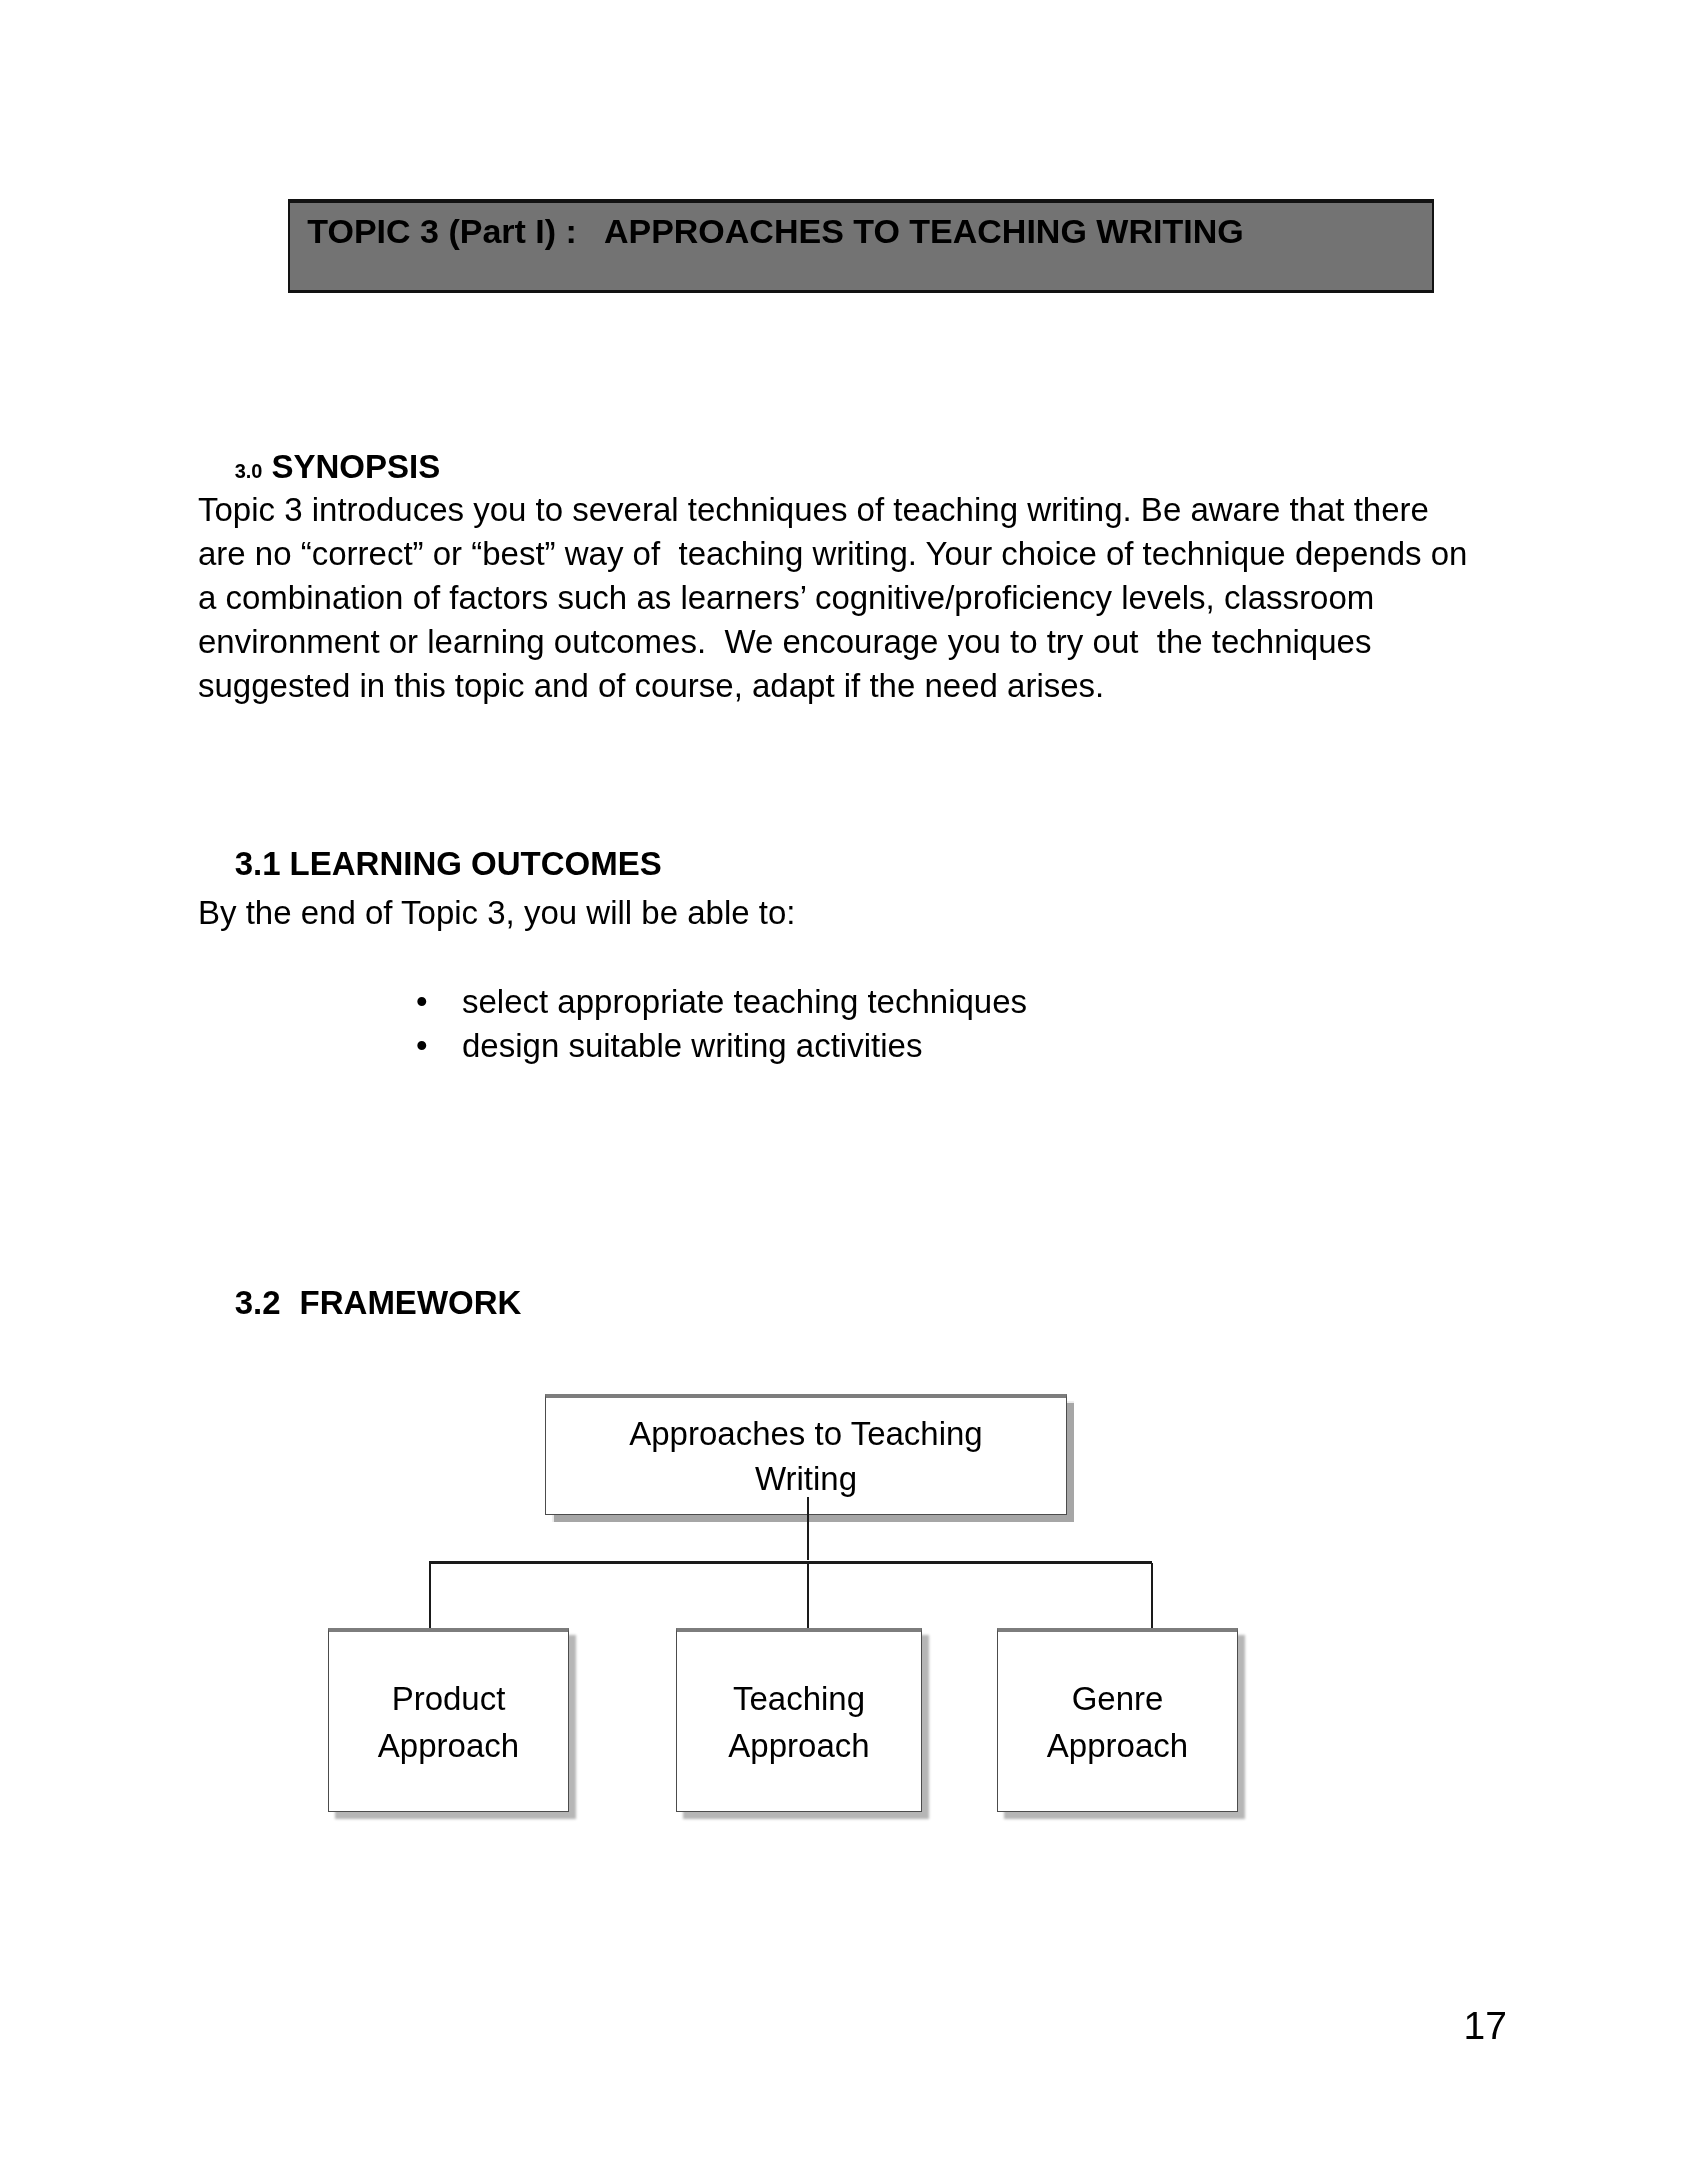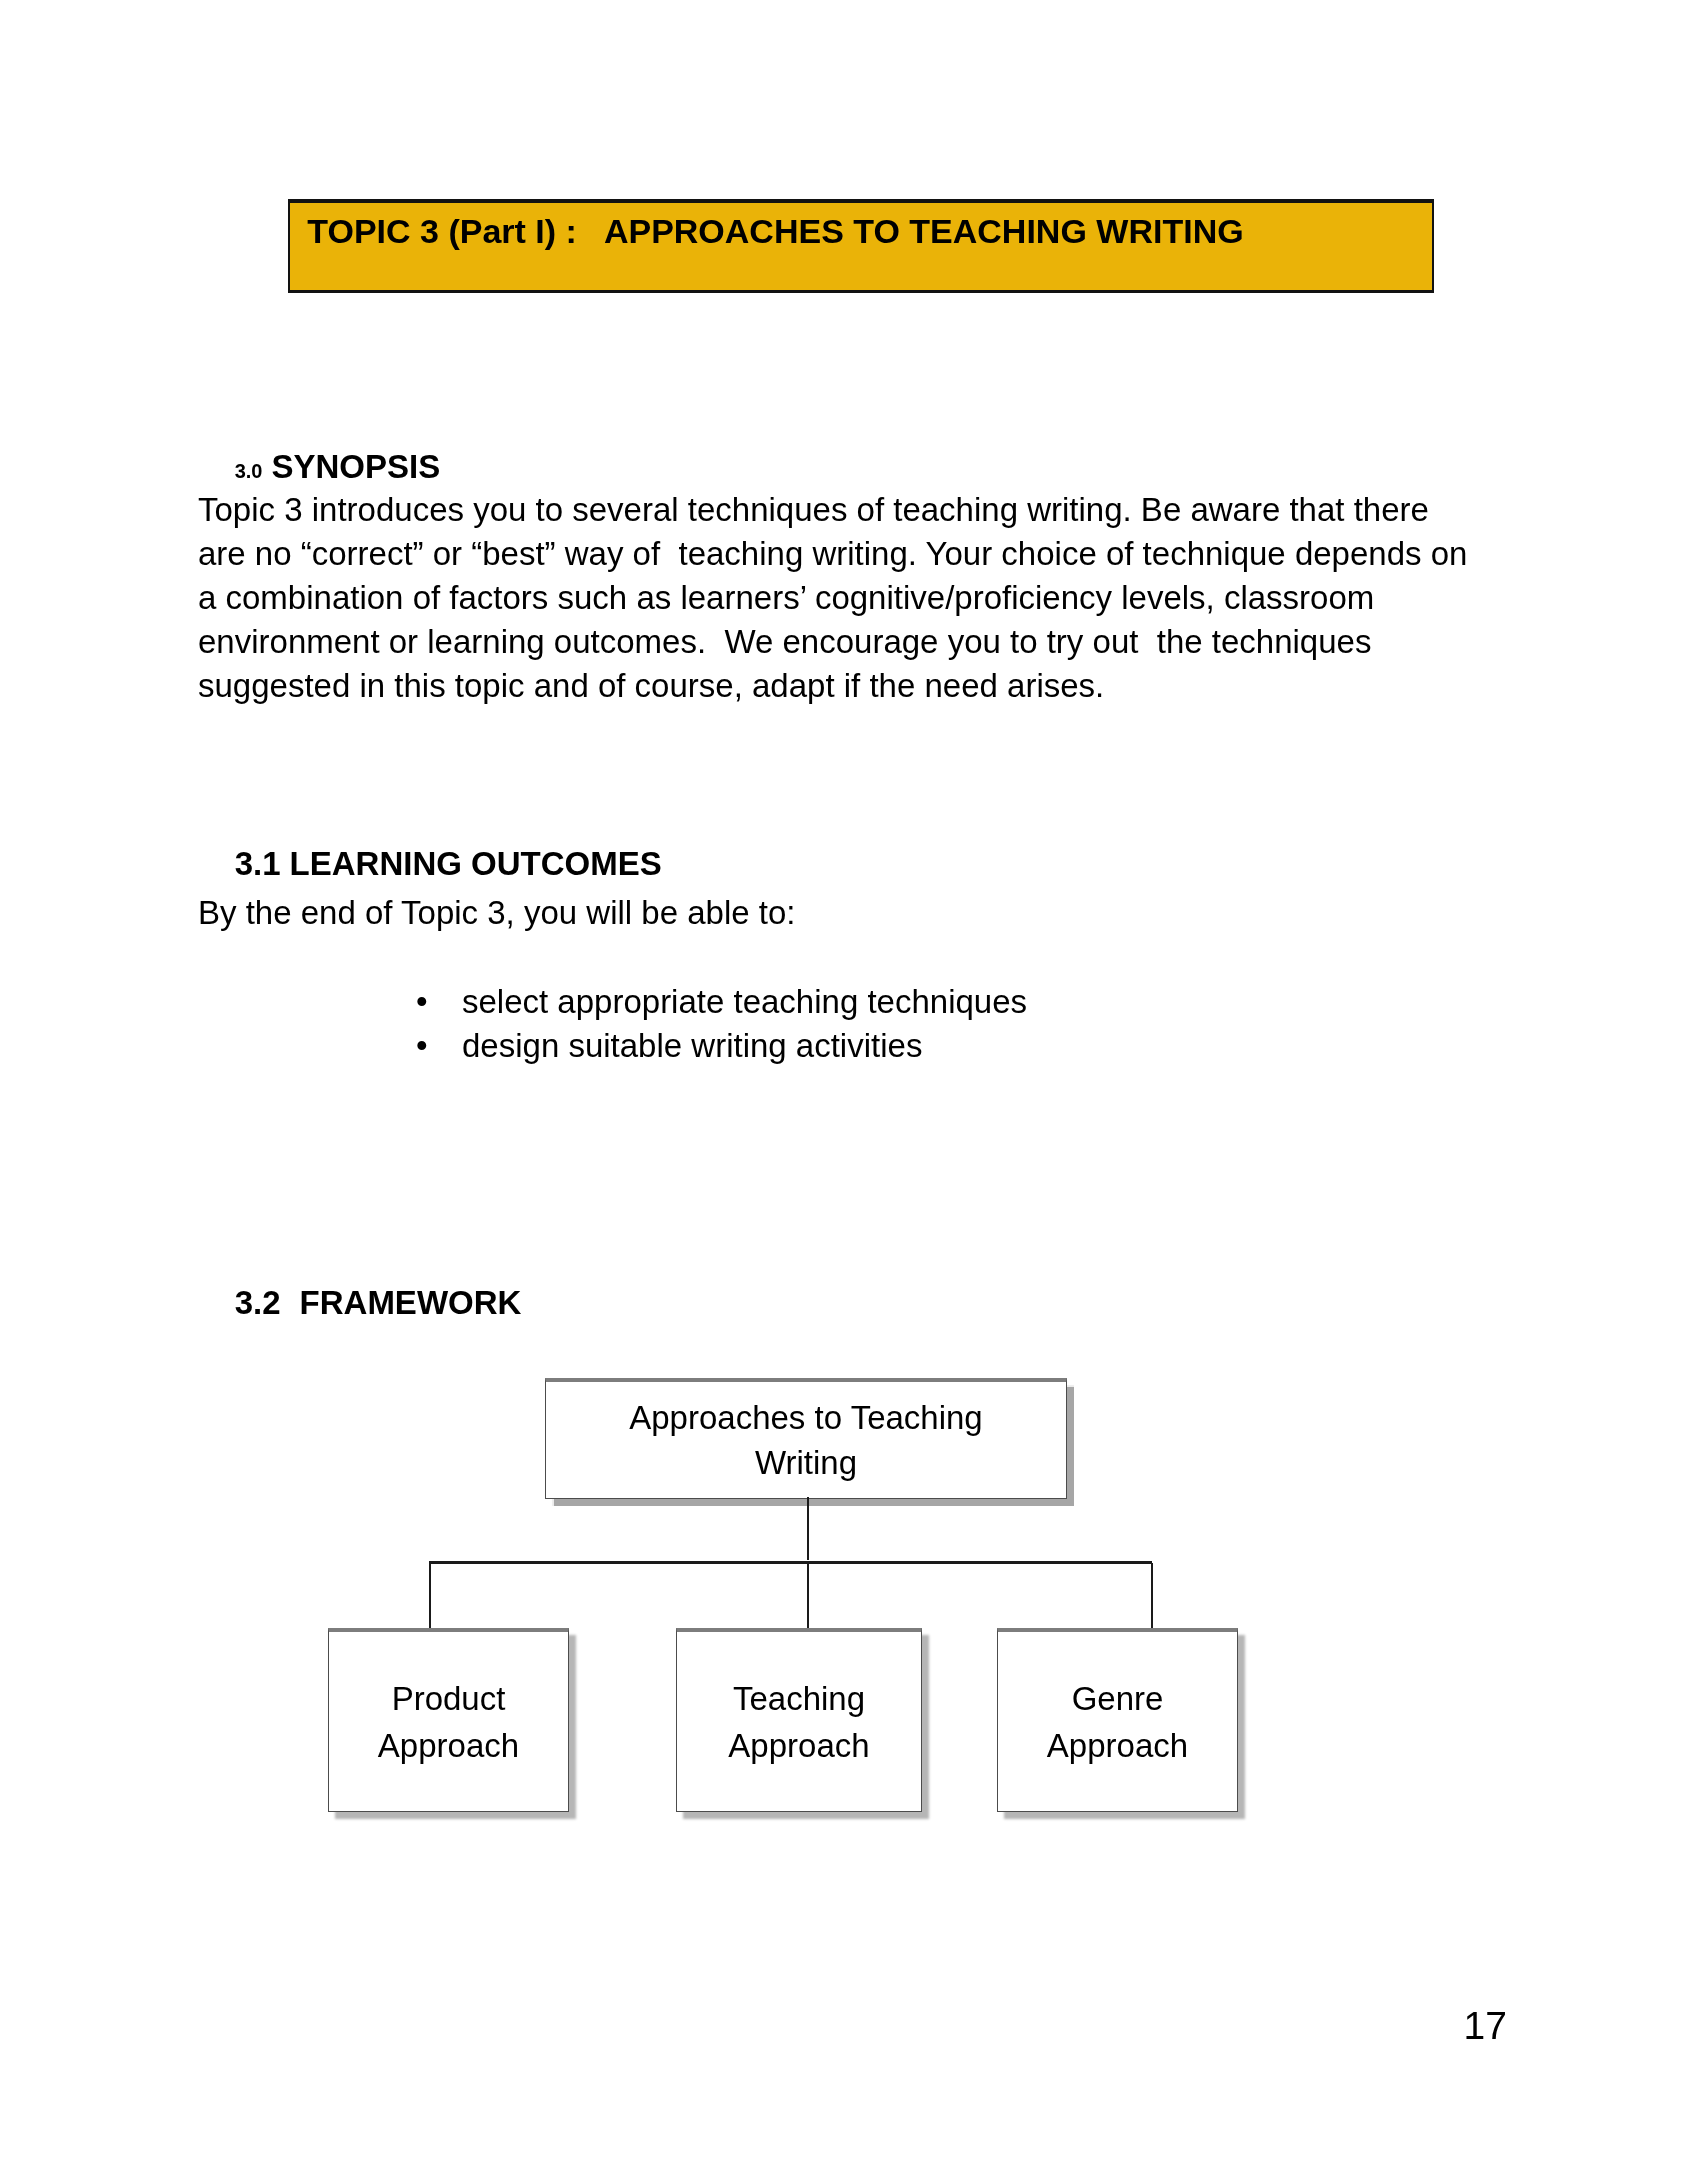--- a/index.html
+++ b/index.html
@@ -34,21 +34,21 @@
   .topic-box {
     position: absolute;
     left: 288px;
     top: 199px;
     width: 1146px;
     height: 94px;
     box-sizing: border-box;
     border: 2.5px solid #121212;
     border-top-width: 4.1px;
     border-bottom-width: 3.3px;
-    background: #eab308;
+    background: #737373;
   }
   .topic-title {
     padding: 9px 0 0 17.3px;
     font-size: 34px;
     font-weight: bold;
     line-height: 1.15;
     white-space: pre;
   }
 
   
@@ -121,21 +121,21 @@
     display: flex;
     flex-direction: column;
     align-items: center;
     justify-content: center;
     text-align: center;
     font-size: 33px;
     line-height: 45px;
   }
   .dbox-root {
     left: 545px;
-    top: 0;
+    top: 16px;
     width: 522px;
     height: 121px;
   }
   .dbox-child {
     top: 250px;
     height: 184px;
     line-height: 47px;
     box-shadow: 6.6px 6.6px 2.5px #b6b6b6;
   }
   .dbox-product { left: 328px; width: 241px; }

